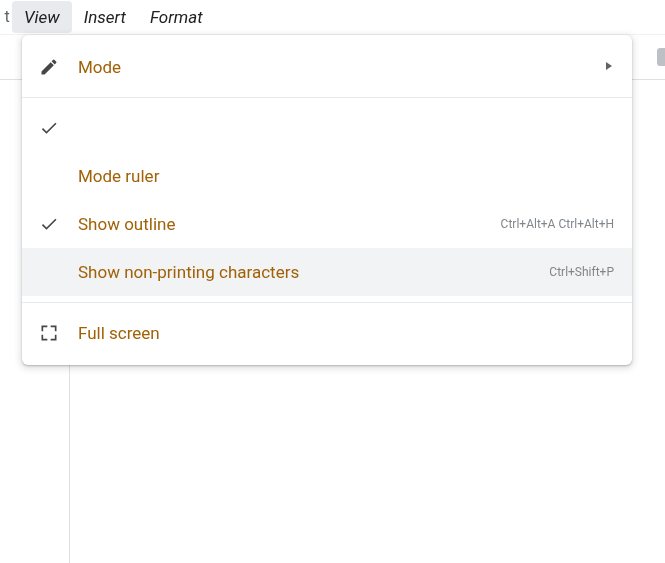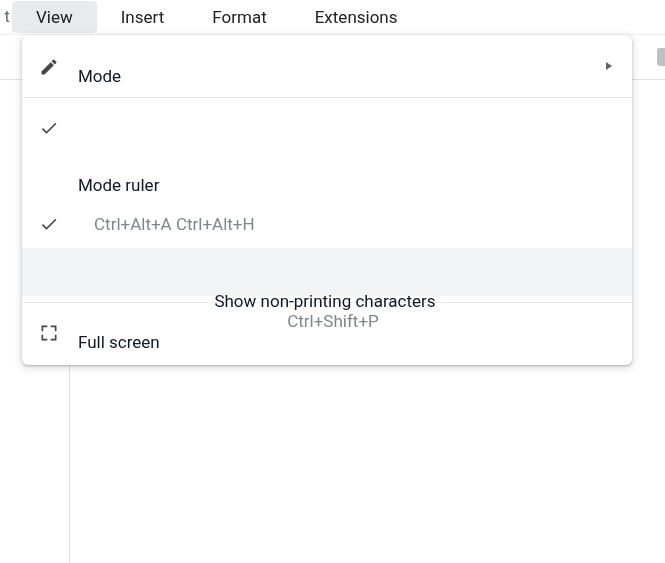--- a/index.html
+++ b/index.html
@@ -26,25 +26,26 @@
     }
     .menubar-spacer-left {
       width: 12px;
       text-align: right;
       color: #5f6368;
       font-size: 16px;
       letter-spacing: 0.3px;
       padding-right: 2px;
     }
     .menubar-item {
-      padding: 6px 24px;
+      padding: 6px 12px;
       font-size: 17px;
       color: #202124;
       cursor: pointer;
       border-radius: 4px;
+      font-style: italic;
     }
     .menubar-item.active {
       background: #e8eaed;
     }
     .dropdown {
       position: absolute;
       top: 35px;
       left: 22px;
       width: 610px;
       background: #fff;
@@ -55,40 +56,38 @@
     .menu-item {
       display: flex;
       align-items: center;
       height: 48px;
       padding: 0 18px 0 14px;
       cursor: pointer;
       position: relative;
     }
     .menu-item.highlight {
       background: #f1f3f4;
-      flex-direction: column;
     }
     .menu-icon {
       width: 26px;
       height: 26px;
       display: flex;
       align-items: center;
       justify-content: center;
       margin-right: 16px;
       flex-shrink: 0;
       color: #444746;
     }
     .menu-label {
       font-size: 17px;
-      color: #0f172a;
+      color: #a16207;
       flex: 1;
-      margin-top: 17px;
     }
     .menu-shortcut {
-      font-size: 17px;
+      font-size: 12px;
       color: #80868b;
       margin-left: 16px;
     }
     .submenu-arrow {
       color: #5f6368;
       font-size: 12px;
     }
     .separator {
       height: 1px;
       background: #e8eaed;
@@ -126,21 +125,20 @@
 
 <div class="toolbar-edge"></div>
 <div class="ruler-edge"></div>
 <div class="toolbar-knob"></div>
 
 <div class="menubar">
   <div class="menubar-spacer-left">t</div>
   <div class="menubar-item active">View</div>
   <div class="menubar-item">Insert</div>
   <div class="menubar-item">Format</div>
-  <div class="menubar-item">Extensions</div>
 </div>
 
 <div class="dropdown">
 
   <div class="menu-item">
     <span class="menu-icon">
       <svg width="20" height="20" viewBox="0 0 24 24" fill="none" stroke="#444746" stroke-width="2">
         <path d="M3 17.25V21h3.75L17.81 9.94l-3.75-3.75L3 17.25zM20.71 7.04a1 1 0 0 0 0-1.41l-2.34-2.34a1 1 0 0 0-1.41 0l-1.83 1.83 3.75 3.75 1.83-1.83z" fill="#444746" stroke="none"></path>
       </svg>
     </span>
@@ -166,20 +164,21 @@
     <span class="menu-icon"></span>
     <span class="menu-label">Mode ruler</span>
   </div>
 
   <div class="menu-item">
     <span class="menu-icon">
       <svg width="20" height="20" viewBox="0 0 24 24">
           <path d="M9 16.17 4.83 12l-1.42 1.41L9 19 21 7l-1.41-1.41z" fill="#444746"></path>
         </svg>
     </span>
+    <span class="menu-label">Show outline</span>
     <span class="menu-shortcut">Ctrl+Alt+A Ctrl+Alt+H</span>
   </div>
 
 
   <div class="menu-item highlight">
     <span class="menu-icon"></span>
     <span class="menu-label">Show non-printing characters</span>
     <span class="menu-shortcut">Ctrl+Shift+P</span>
   </div>
 

